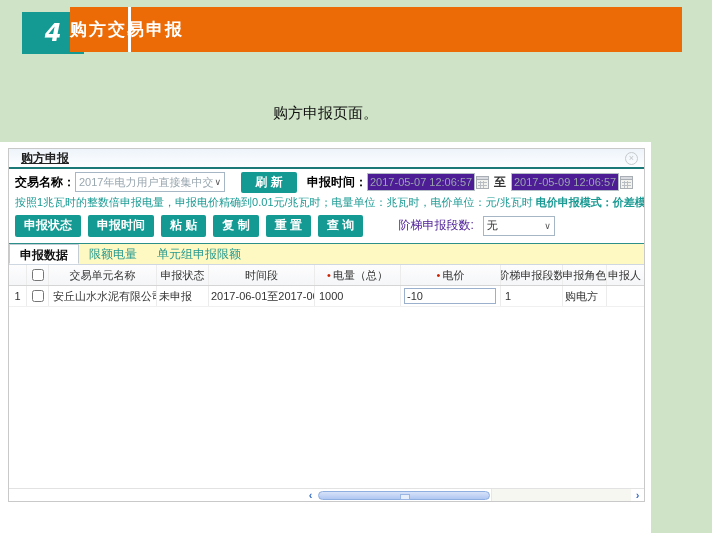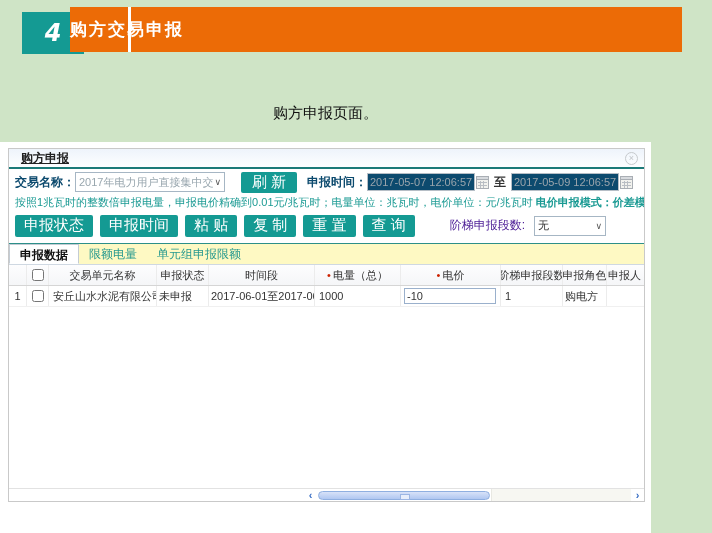--- a/index.html
+++ b/index.html
@@ -38,37 +38,37 @@
     height:20px; flex:0 0 20px; background:linear-gradient(#eef4fb,#fdfeff);
     border-bottom:2px solid #1b7a78; display:flex; align-items:center; padding:0 6px 0 12px;
   }
   .panel-title { font-weight:bold; font-size:12px; color:#222;text-decoration:underline; }
   .close-circle {
     margin-left:auto; width:13px; height:13px; border:1px solid #c6cacd; border-radius:50%;
     color:#c0c4c8; font-size:9px; line-height:11px; text-align:center; cursor:pointer;
   }
   
   .form-row { flex:0 0 26px; display:flex; align-items:center; padding:0 6px; white-space:nowrap; }
-  .lbl { font-weight:bold; color:#0c4a6e; font-size:12px; }
+  .lbl { font-weight:bold; color:#000000; font-size:12px; }
   .sel {
     height:20px; border:1px solid #a6b6c4; background:#fff; display:flex; align-items:center;
     padding:0 2px 0 3px; font-size:11px;
   }
   .sel-trade { width:150px; color:#98a6ae; }
   .sel-text { flex:1; overflow:hidden; white-space:nowrap; }
   .sel-arrow { color:#555; font-size:9px; padding:0 1px; }
   .btn {
     background:#149a93; color:#fff; border:none; height:21px; padding:0 9px;
-    font-size:15px; font-weight:normal; border-radius:2px; cursor:pointer;
+    font-size:12px; font-weight:bold; border-radius:2px; cursor:pointer;
     font-family:"Liberation Sans",sans-serif;
   }
   .refresh { margin:0 10px 0 16px; width:56px; }
   .date-wrap { display:flex; align-items:center; }
   .date-input {
-    width:108px; height:18px; border:1px solid #b6bec6; background:#0c4a6e; color:#9aa4ac;
+    width:108px; height:18px; border:1px solid #b6bec6; background:#4c1d95; color:#9aa4ac;
     font-size:11px; padding:0 2px; font-family:"Liberation Sans",sans-serif;
   }
   .cal { margin-left:1px; display:inline-block; line-height:0; }
   .to { margin:0 5px; font-weight:bold; }
   
   .note-row { flex:0 0 15px; padding:0 6px; font-size:11px; color:#1a9a93; white-space:nowrap; overflow:hidden; }
   .note-bold { font-weight:bold; }
   
   .toolbar { flex:0 0 33px; display:flex; align-items:center; padding:4px 6px 6px; gap:7px; }
   .toolbar .btn { height:22px; }

